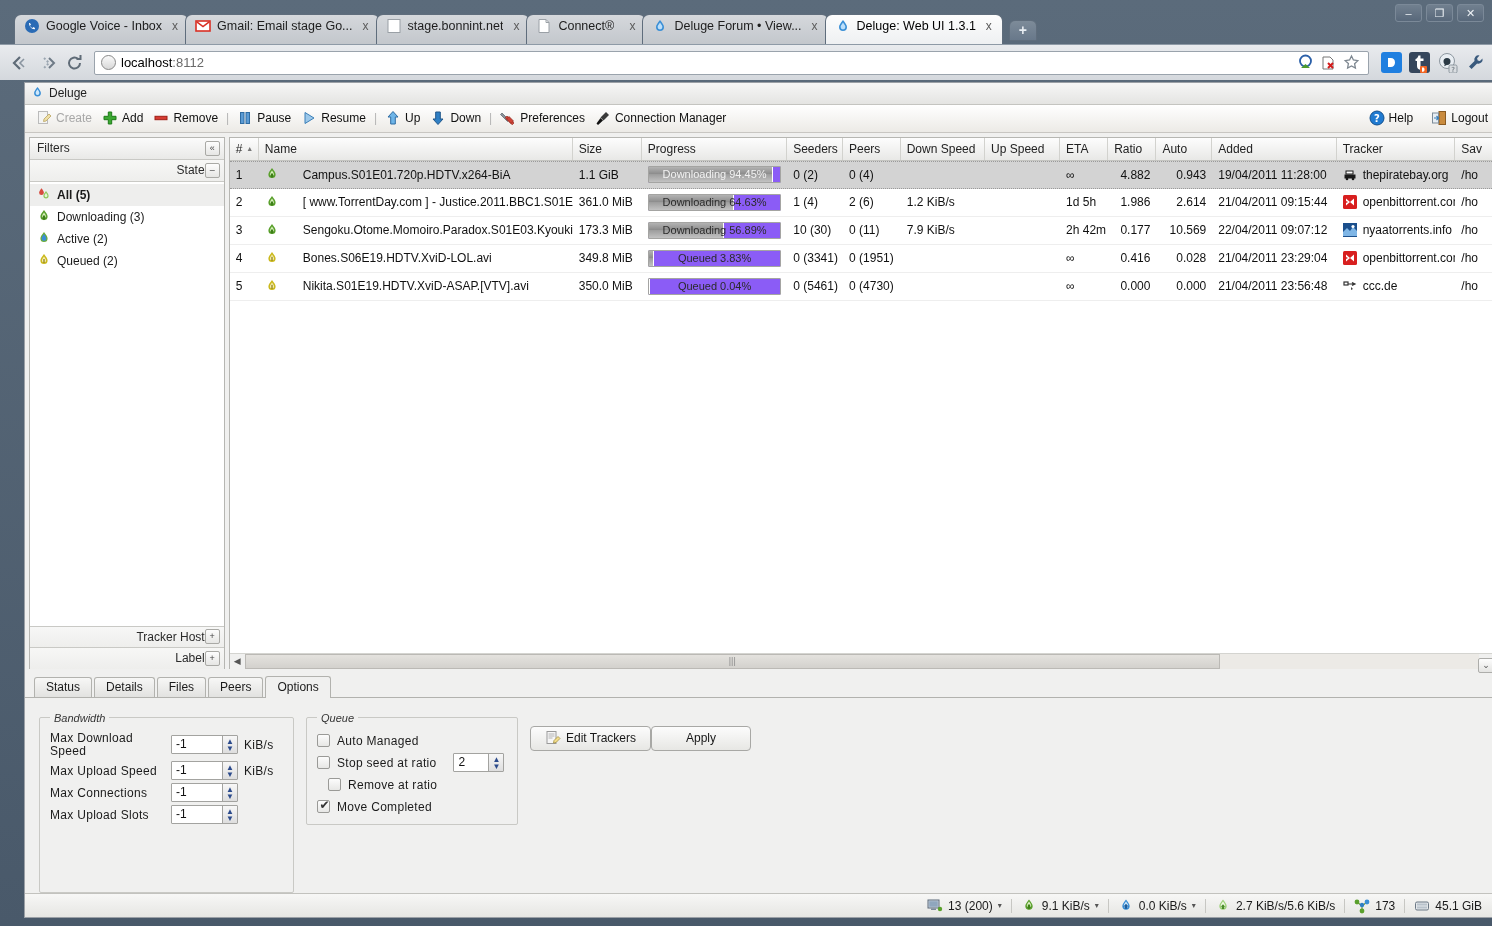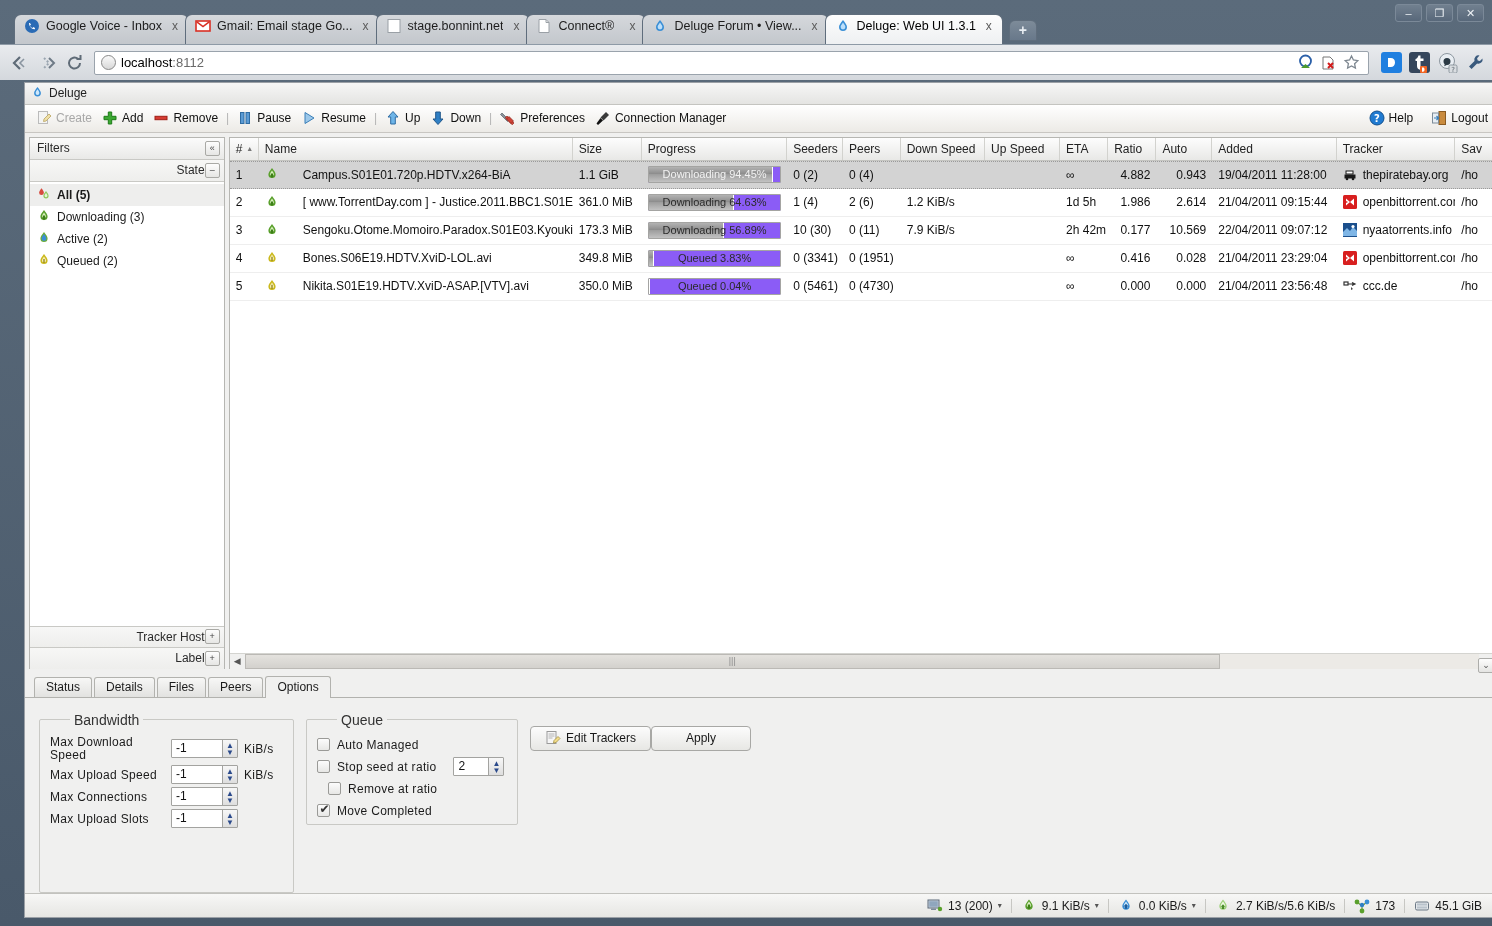--- a/index.html
+++ b/index.html
@@ -339,21 +339,21 @@
     position: relative; top: 1px;
   }
   #optbody { flex: 1 1 auto; display: flex; padding: 14px 0 0 14px; gap: 12px; }
   fieldset.grp {
     border: 1px solid #c9c9c5;
     border-radius: 2px;
     margin: 0; padding: 6px 10px 10px 10px;
     background: transparent;
   }
   fieldset.grp > legend {
-    font-size: 14px; color: #333; padding: 0 4px; margin-left: 20px;
+    font-size: 11px; color: #333; padding: 0 4px; margin-left: 0; font-style: italic;
   }
   .frow { display: flex; align-items: center; height: 22px; gap: 6px; }
   .flabel { font-size: 12px; color: #1b1b1b; letter-spacing: 0.3px; }
   .spinner {
     display: flex; align-items: stretch;
     border: 1px solid #a3a3a0;
     background: #fff;
     height: 19px;
     border-radius: 1px;
   }

